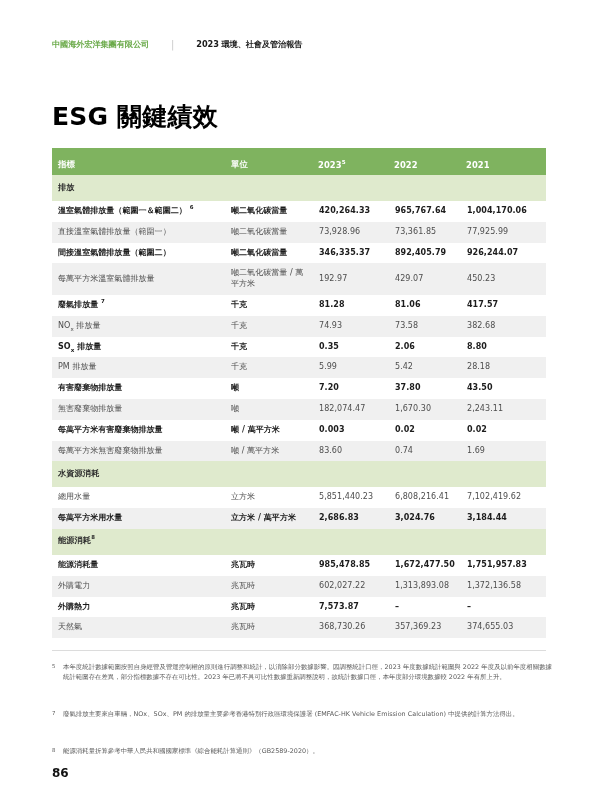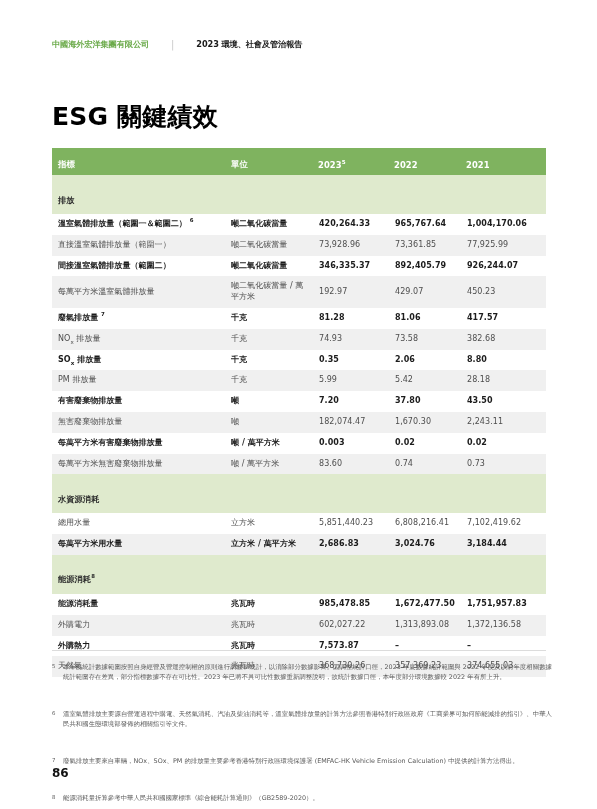--- a/index.html
+++ b/index.html
@@ -84,21 +84,21 @@
     font-size: 5.6px;
     vertical-align: super;
     line-height: 0;
   }
 
   tr.section td {
     background: #dfeacd;
     color: #2b2b2b;
     font-size: 8.2px;
     font-weight: bold;
-    padding: 16px 4px 5px 6px;
+    padding: 3px 4px 5px 6px;
     height: 18px;
     vertical-align: middle;
     letter-spacing: 0.1px;
   }
   tr.section td sup {
     font-size: 5.4px;
     vertical-align: super;
     line-height: 0;
     font-weight: bold;
   }
@@ -293,21 +293,21 @@
           <td>噸 / 萬平方米</td>
           <td class="num">0.003</td>
           <td class="num">0.02</td>
           <td class="num">0.02</td>
         </tr>
         <tr class="drow norm odd">
           <td>每萬平方米無害廢棄物排放量</td>
           <td>噸 / 萬平方米</td>
           <td class="num">83.60</td>
           <td class="num">0.74</td>
-          <td class="num">0.73</td>
+          <td class="num">1.69</td>
         </tr>
         <tr class="section">
           <td colspan="5">水資源消耗</td>
         </tr>
         <tr class="drow norm even">
           <td>總用水量</td>
           <td>立方米</td>
           <td class="num">5,851,440.23</td>
           <td class="num">6,808,216.41</td>
           <td class="num">7,102,419.62</td>
@@ -352,24 +352,20 @@
         </tr>
       </tbody>
   </table>
 
   <div class="table-foot-rule" id="footrule" style="top: 650px;"></div>
 
   <div class="footnotes" id="footnotes">
       <div class="fn">
         <div class="fn-mark">5</div>
         <div class="fn-text">本年度統計數據範圍按照自身經營及營運控制權的原則進行調整和統計，以消除部分數據影響。因調整統計口徑，2023 年度數據統計範圍與 2022 年度及以前年度相關數據統計範圍存在差異，部分指標數據不存在可比性。2023 年已將不具可比性數據重新調整說明，故統計數據口徑，本年度部分環境數據較 2022 年有所上升。</div>
-      </div>
-      <div class="fn">
-        <div class="fn-mark">6</div>
-        <div class="fn-text">溫室氣體排放主要源自營運過程中購電、天然氣消耗、汽油及柴油消耗等，溫室氣體排放量的計算方法參照香港特別行政區政府《工商業界可如何節能減排的指引》、中華人民共和國生態環境部發佈的相關指引等文件。</div>
       </div>
       <div class="fn">
         <div class="fn-mark">7</div>
         <div class="fn-text">廢氣排放主要來自車輛，NOx、SOx、PM 的排放量主要參考香港特別行政區環境保護署 (EMFAC-HK Vehicle Emission Calculation) 中提供的計算方法得出。</div>
       </div>
       <div class="fn">
         <div class="fn-mark">8</div>
         <div class="fn-text">能源消耗量折算參考中華人民共和國國家標準《綜合能耗計算通則》（GB2589-2020）。</div>
       </div>
     </div>

